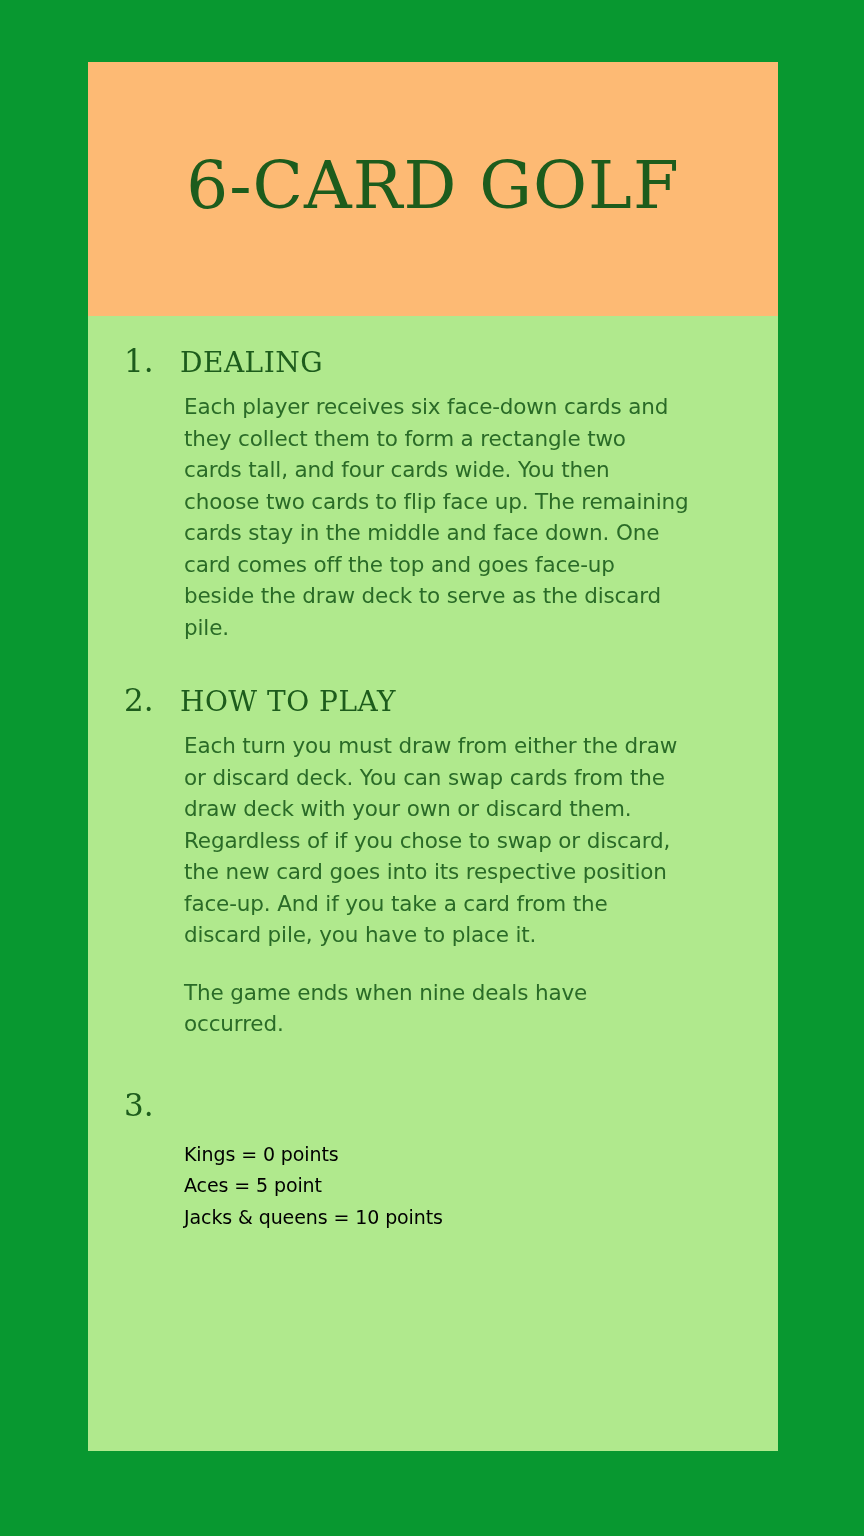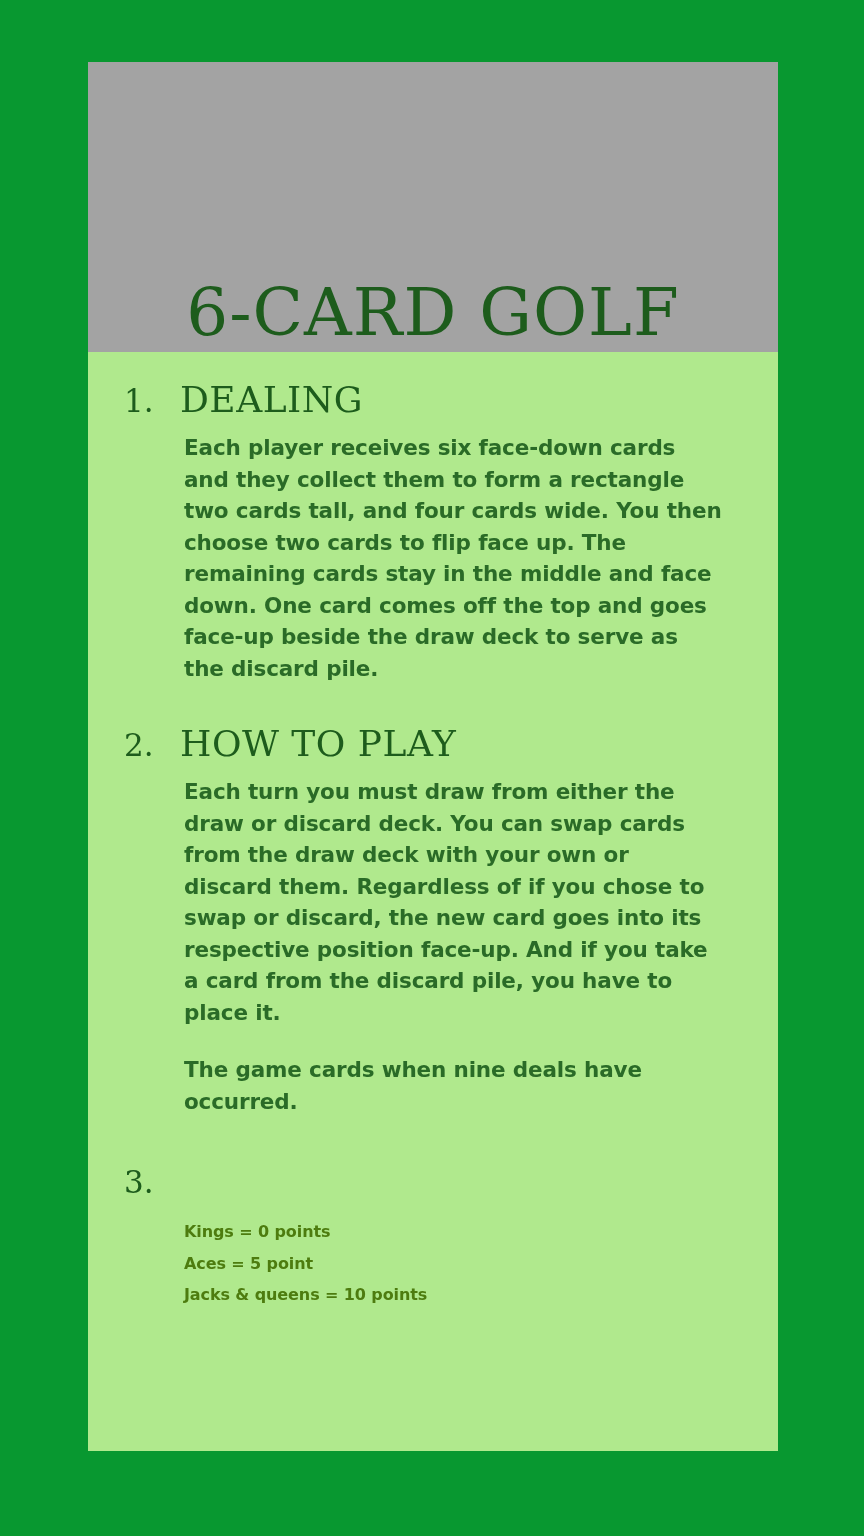--- a/index.html
+++ b/index.html
@@ -18,24 +18,24 @@
     position: absolute;
     left: 88px;
     top: 62px;
     width: 690px;
     height: 1389px;
     background: #b0e98d;
     overflow: hidden;
   }
 
   .title-band {
-    height: 290px;
-    background: #a3a3a3;
+    height: 254px;
+    background: #fdba74;
     display: flex;
-    align-items: flex-end;
+    align-items: center;
     justify-content: center;
   }
 
   .poster-title {
     font-family: "DejaVu Serif", "Liberation Serif", serif;
     font-weight: 400;
     font-size: 66px;
     letter-spacing: 1px;
     color: #1d5c1c;
     line-height: 1;
@@ -64,31 +64,30 @@
     font-size: 31px;
     color: #1d5c1c;
     width: 56px;
     flex: none;
     line-height: 1;
   }
 
   .section-title {
     font-family: "DejaVu Serif", "Liberation Serif", serif;
     font-weight: 400;
-    font-size: 36px;
+    font-size: 28px;
     letter-spacing: 0.5px;
     color: #1d5c1c;
     line-height: 1;
     margin: 0;
   }
 
   .section-body {
     padding-left: 96px;
-    padding-right: 56px;
-    font-weight: bold;
+    padding-right: 88px;
   }
 
   .para {
     font-family: "DejaVu Sans", "Liberation Sans", sans-serif;
     font-size: 21.5px;
     line-height: 31.5px;
     color: #2a6b27;
     margin: 0 0 26px 0;
     letter-spacing: -0.15px;
   }
@@ -97,23 +96,23 @@
   .section-gap-1 { height: 42px; }
   .section-gap-2 { height: 50px; }
 
   .score-list {
     list-style: none;
     margin: 0;
     padding: 0;
   }
   .score-list li {
     font-family: "DejaVu Sans", "Liberation Sans", sans-serif;
-    font-size: 16px;
+    font-size: 19px;
     line-height: 31.5px;
-    color: #4d7c0f;
+    color: #000000;
     letter-spacing: -0.1px;
   }
   .scoring-body { padding-top: 4px; }
 </style>
 </head>
 <body>
 
 <div class="poster">
 
   <div class="title-band">
@@ -134,21 +133,21 @@
 
     <div class="section-gap-1"></div>
 
     <div class="section">
       <div class="section-head">
         <span class="section-num">2.</span>
         <h2 class="section-title">HOW TO PLAY</h2>
       </div>
       <div class="section-body">
         <p class="para">Each turn you must draw from either the draw or discard deck. You can swap cards from the draw deck with your own or discard them. Regardless of if you chose to swap or discard, the new card goes into its respective position face-up. And if you take a card from the discard pile, you have to place it.</p>
-        <p class="para">The game cards when nine deals have occurred.</p>
+        <p class="para">The game ends when nine deals have occurred.</p>
       </div>
     </div>
 
     <div class="section-gap-2"></div>
 
     <div class="section">
       <div class="section-head">
         <span class="section-num">3.</span>
       </div>
       <div class="section-body scoring-body">

